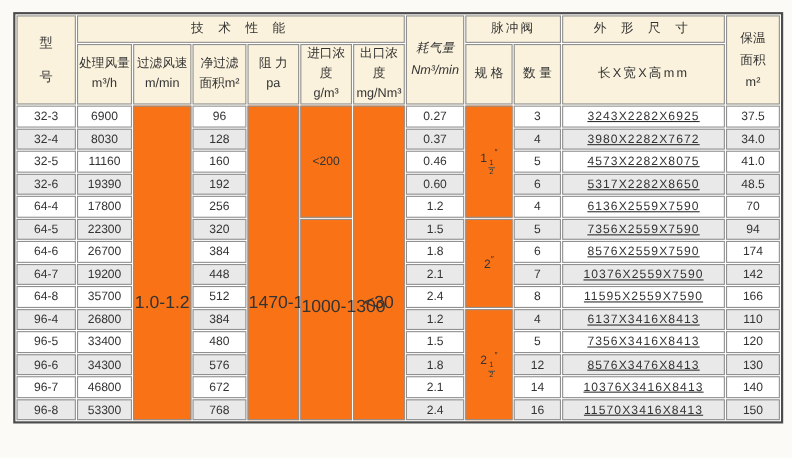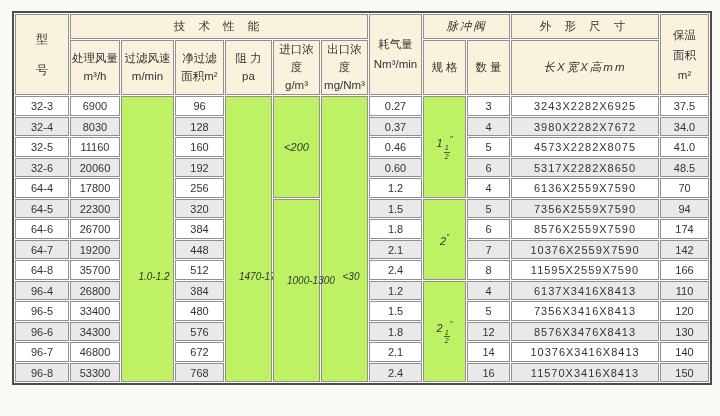--- a/index.html
+++ b/index.html
@@ -32,35 +32,35 @@
     background:#faf2dc;
     font-weight:normal;
     font-size:11.5px;
     white-space:pre-line;
     line-height:1.55;
   }
   thead tr.hr1 th{height:25px;}
   thead tr.hr2 th{height:49px;}
   th.model-head{line-height:2.6;font-size:12px;}
   th.wide-sp{letter-spacing:5px;}
-  th.mid-sp{letter-spacing:2px;font-style:italic;}
+  th.mid-sp{letter-spacing:2px;}
   th.insul-head{line-height:1.75;margin-top:23px;}
-  th.gas-head{line-height:1.7;}
+  th.gas-head{line-height:1.7;font-style:italic;}
   tbody td{height:19.5px;background:#ffffff;}
   tbody tr:nth-child(even) td.band{background:#e9e9e9;}
-  td.merged{background:#bef264;position:relative;font-style:italic;}
+  td.merged{background:#f97316;position:relative;}
   td.merged .float{
-    position:absolute;left:13px;right:0;
+    position:absolute;left:0;right:0;
     transform:translateY(-50%);
     white-space:nowrap;
-    font-size:10px;
+    font-size:16px;
   }
   td.merged .float.low{top:63%;}
   td.merged .float.mid{top:44%;text-align:center;}
-  td.dims-cell{letter-spacing:1px;}
+  td.dims-cell{letter-spacing:1px;text-decoration:underline;}
   .frac{
     display:inline-flex;
     flex-direction:column;
     font-size:7px;
     line-height:1.05;
     vertical-align:-3px;
     margin-left:1px;
   }
   .frac .num{border-bottom:1px solid #555;padding:0 1px;}
   .prime{font-size:8px;vertical-align:6px;}
@@ -152,21 +152,21 @@
           <td class="band">32-5</td>
           <td class="band">11160</td>
           <td class="band">160</td>
           <td class="band">0.46</td>
           <td class="band">5</td>
           <td class="band dims-cell">4573X2282X8075</td>
           <td class="band">41.0</td>
         </tr>
         <tr>
           <td class="band">32-6</td>
-          <td class="band">20060</td>
+          <td class="band">19390</td>
           <td class="band">192</td>
           <td class="band">0.60</td>
           <td class="band">6</td>
           <td class="band dims-cell">5317X2282X8650</td>
           <td class="band">48.5</td>
         </tr>
         <tr>
           <td class="band">64-4</td>
           <td class="band">17800</td>
           <td class="band">256</td>

